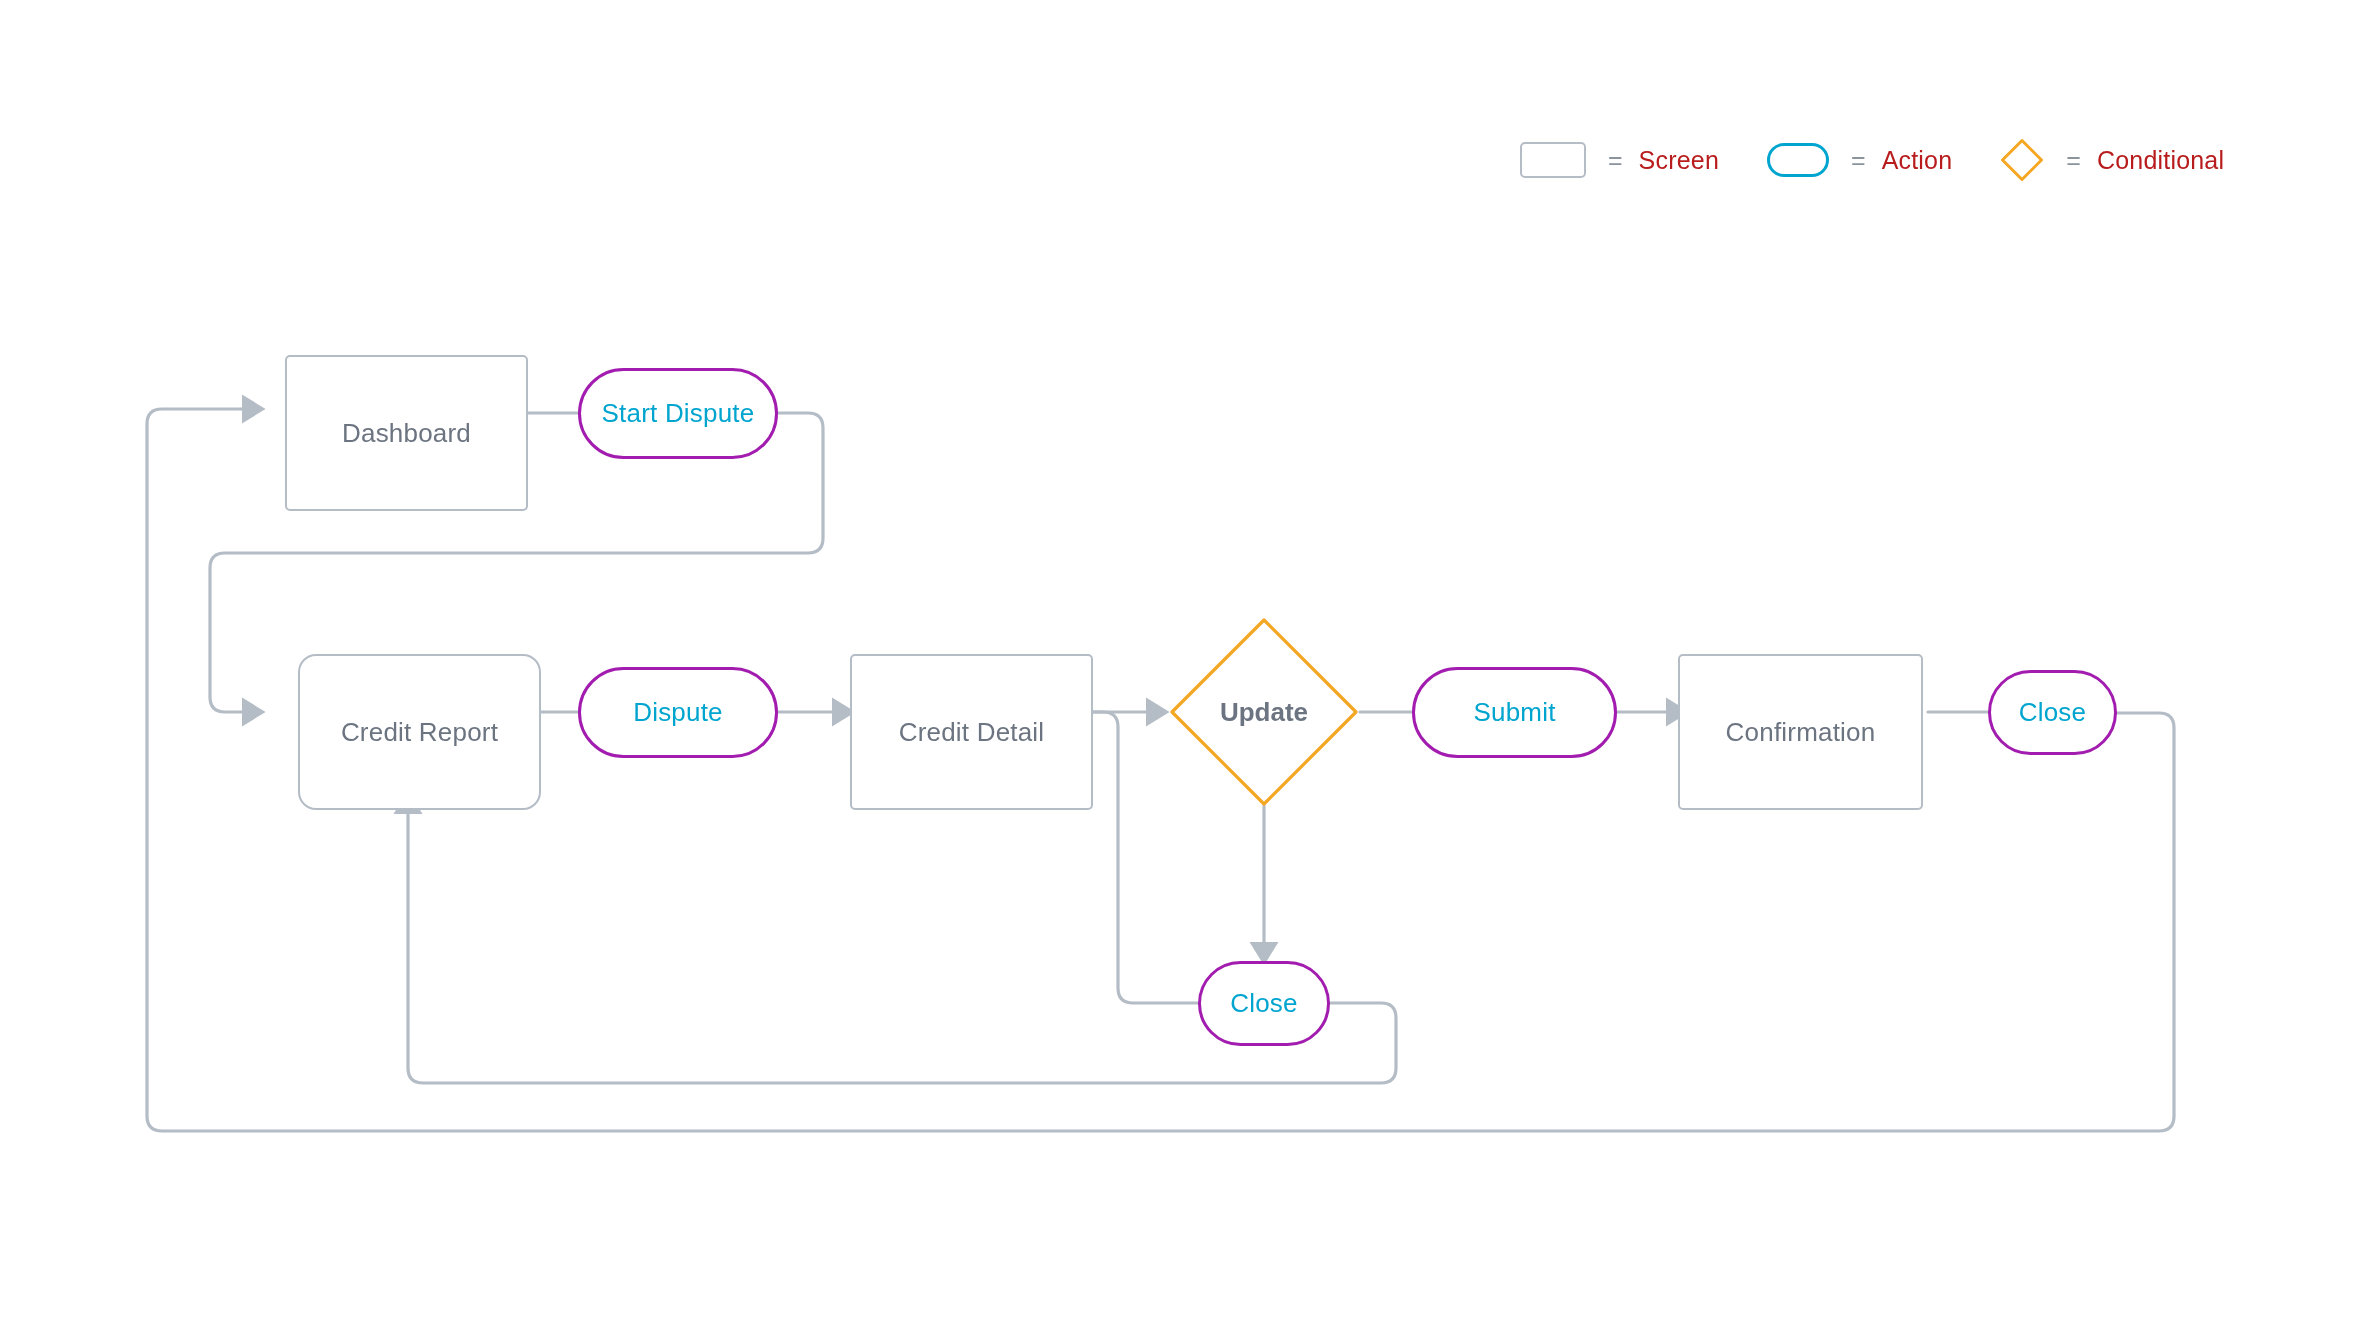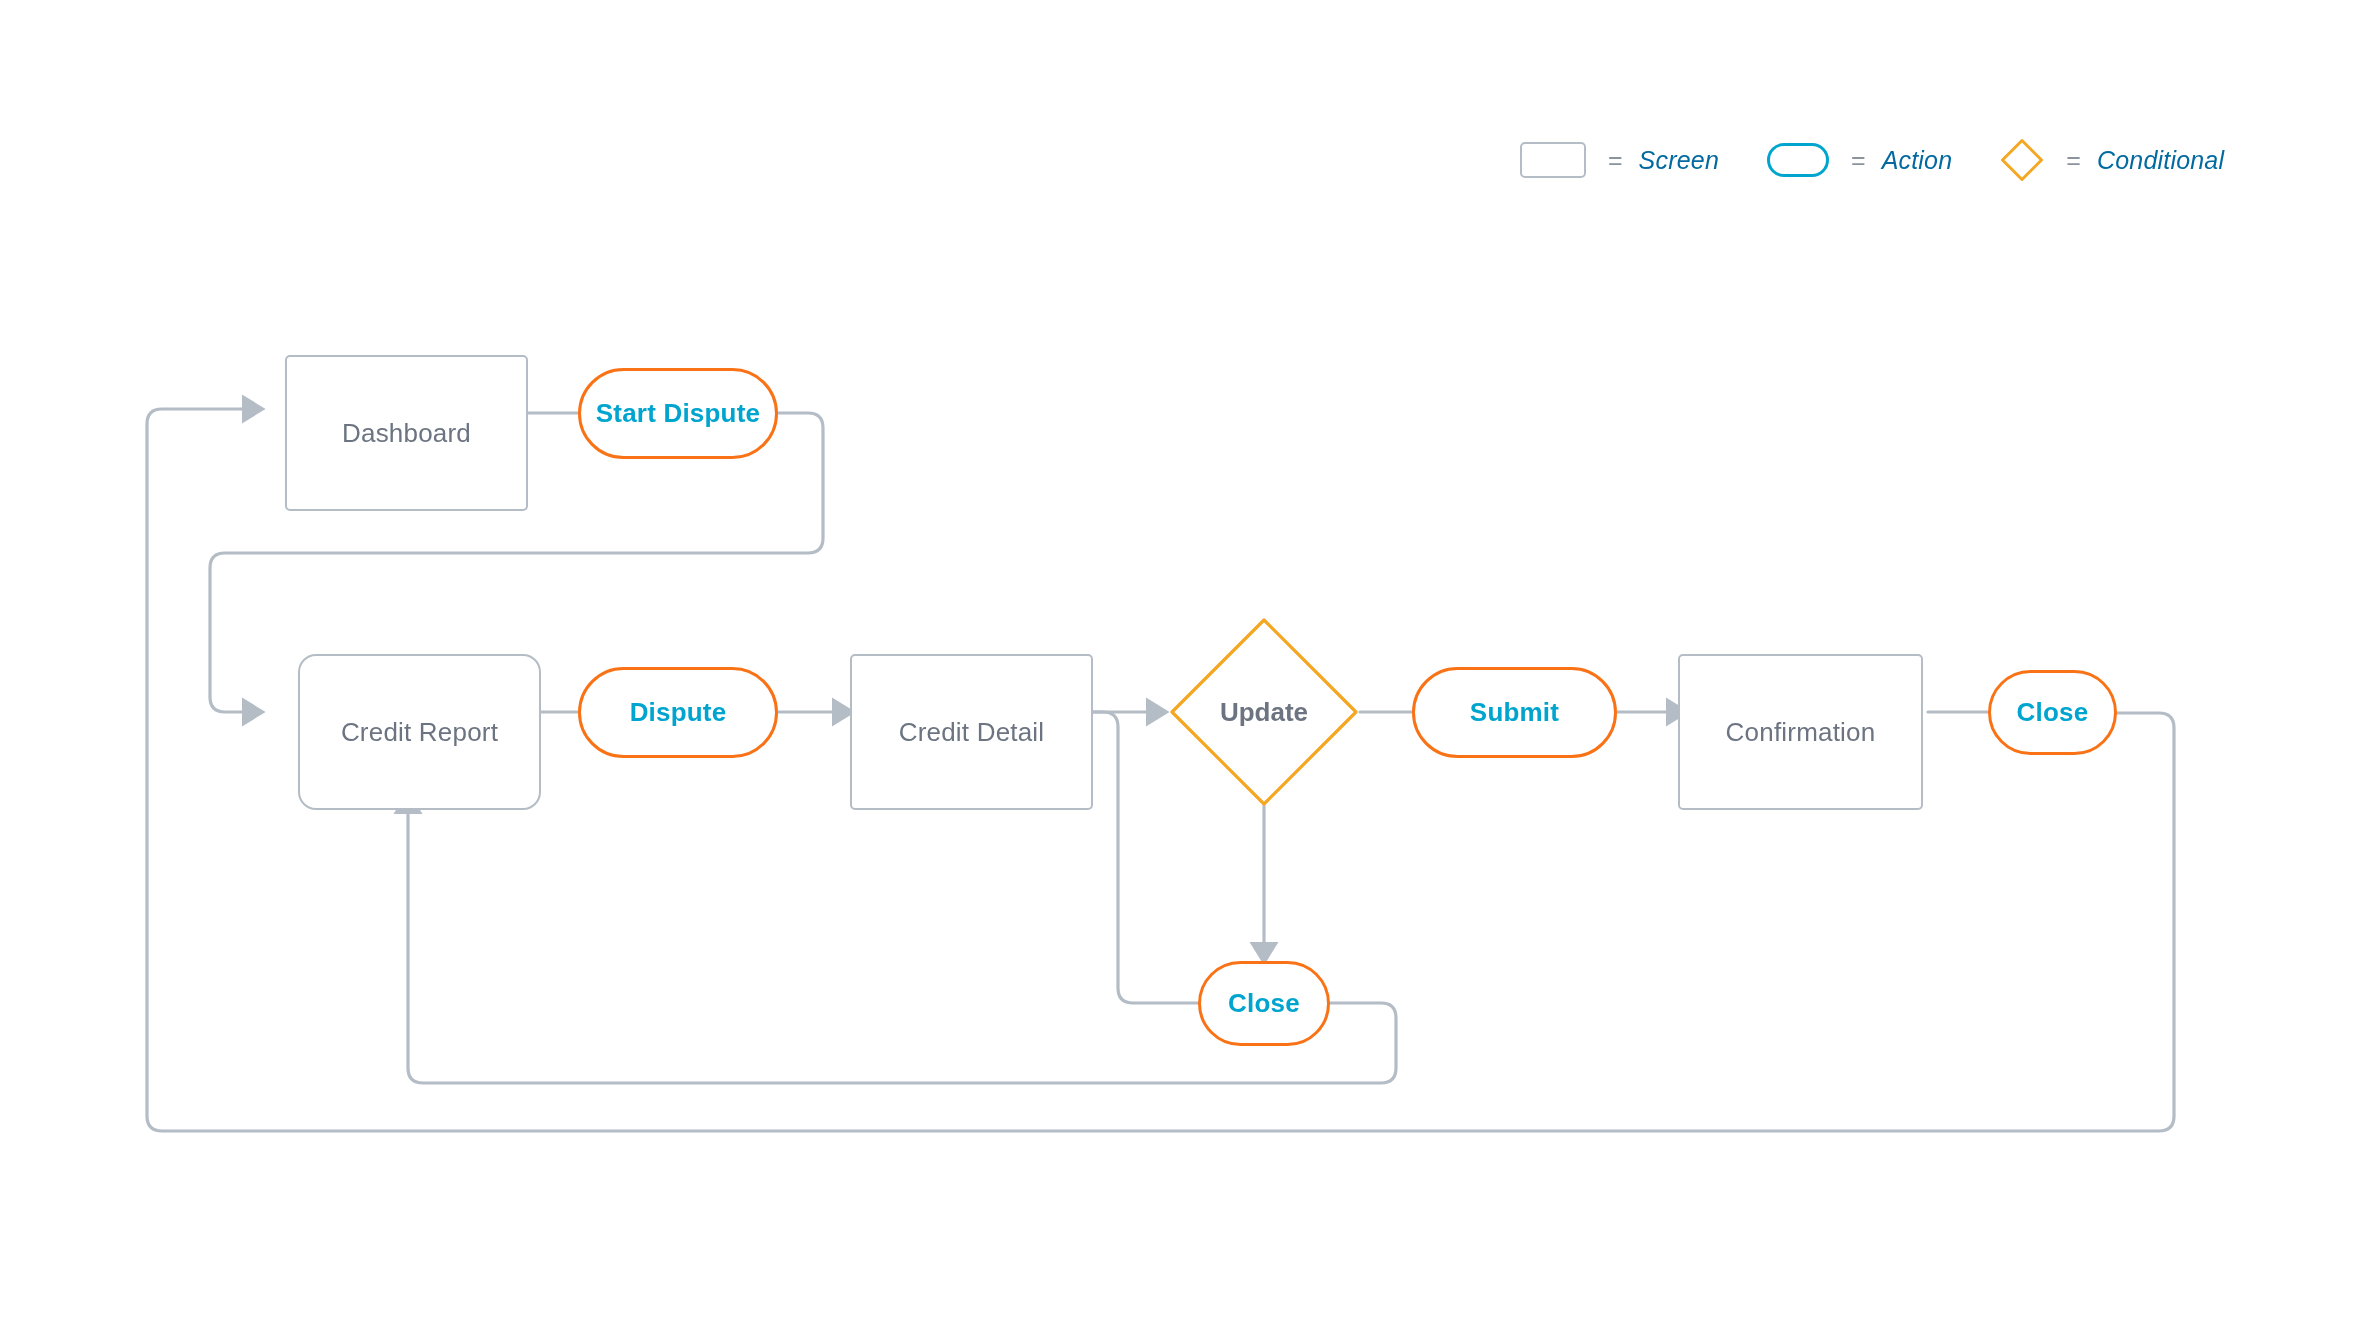--- a/index.html
+++ b/index.html
@@ -41,25 +41,25 @@
   .node-screen {
     border: 2.5px solid #b4bcc6;
     border-radius: 5px;
     color: #6b7480;
     font-size: 26px;
     font-weight: 400;
     letter-spacing: 0.2px;
     margin-top: 20px;
   }
   .node-action {
-    border: 3px solid #f97316;
+    border: 3px solid #a21caf;
     border-radius: 999px;
     color: #00a5cf;
     font-size: 26px;
-    font-weight: 700;
+    font-weight: 400;
     letter-spacing: 0.2px;
   }
   .node-cond {
     width: 192px;
     height: 192px;
     background: transparent;
   }
   .node-cond .diamond-svg {
     position: absolute;
     left: 0;
@@ -112,25 +112,24 @@
     width: 44px;
     height: 44px;
   }
   .legend-eq {
     color: #8b939d;
     font-size: 25px;
     margin: 0 16px 0 22px;
     font-weight: 400;
   }
   .legend-label {
-    color: #0369a1;
+    color: #b91c1c;
     font-size: 25px;
     font-weight: 400;
     letter-spacing: 0.2px;
-    font-style: italic;
   }
 </style>
 </head>
 <body>
 
 <div id="canvas">
 
   <svg id="edges" viewBox="0 0 2380 1338" width="2380" height="1338" xmlns="http://www.w3.org/2000/svg">
     <defs>
       <marker id="ah" markerWidth="12" markerHeight="12" refX="2" refY="5" orient="auto" markerUnits="strokeWidth">

